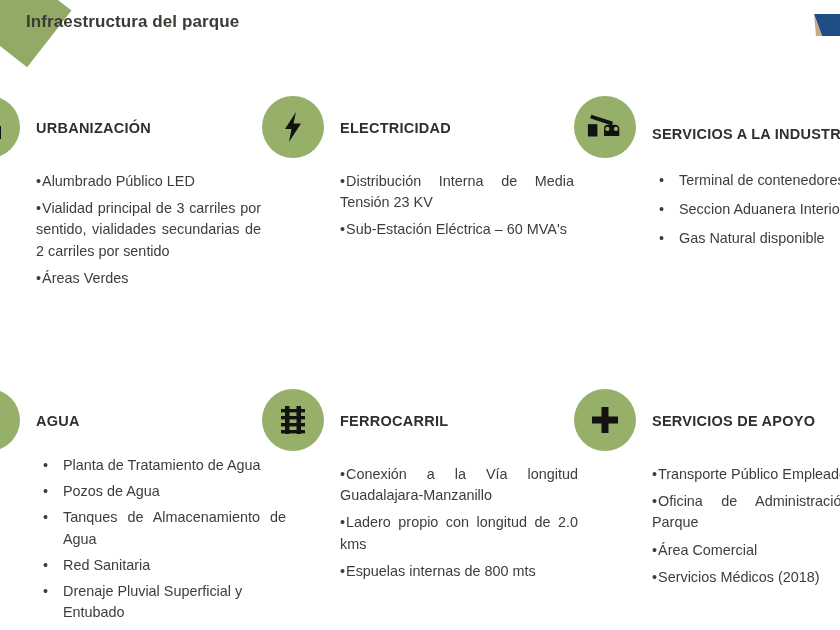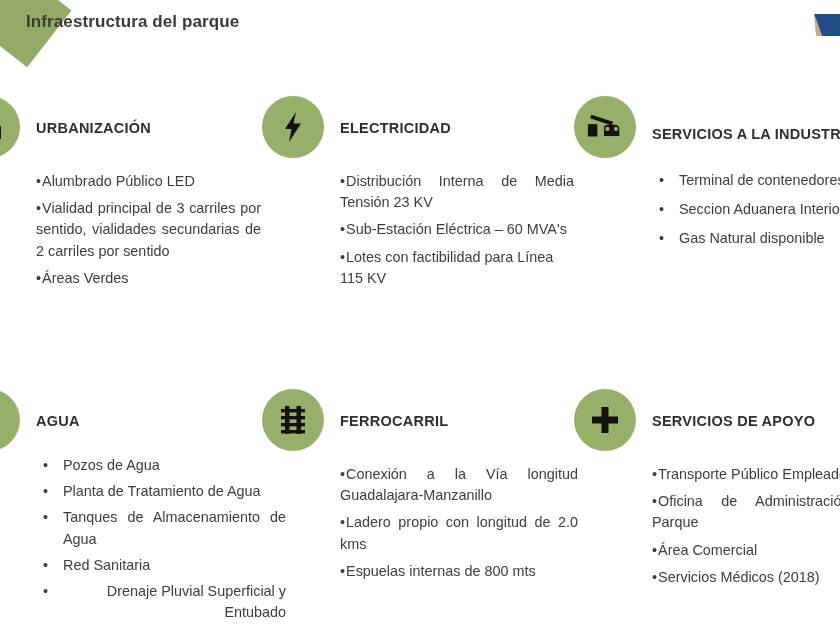--- a/index.html
+++ b/index.html
@@ -129,21 +129,21 @@
     margin: 0 0 5px 0;
     text-align: justify;
     text-justify: inter-word;
   }
   ul.hang > li::before {
     content: "\2022";
     position: absolute;
     left: 7px;
     top: 0;
   }
-  ul.hang > li:last-child { text-align: right; }
+  ul.hang > li:last-child { text-align: left; }
 
   
   #block-urbanizacion .block-body { width: 225px; }
   #block-electricidad .block-body { width: 234px; }
   #block-industria   .block-head  { top: 36px; }
   #block-industria   .block-body  { top: 80px; width: 250px; }
   #block-industria   ul.hang > li { text-align: left; margin-bottom: 8px; }
   #block-agua        .block-body  { top: 72px; width: 250px; }
   #block-ferrocarril .block-body  { width: 238px; }
   #block-apoyo       .block-body  { width: 232px; }
@@ -186,21 +186,20 @@
     <div class="badge">
       <svg width="30" height="32" viewBox="0 0 24 32" aria-hidden="true">
         <path d="M15 1 L4 18 L10.5 18 L8 31 L20 12.5 L12.5 12.5 Z" fill="#121212"></path>
       </svg>
     </div>
     <div class="block-head">ELECTRICIDAD</div>
     <div class="block-body">
       <ul class="dots">
         <li>Distribución Interna de Media Tensión  23 KV</li>
         <li>Sub-Estación Eléctrica – 60 MVA's</li>
-        <li>Lotes con factibilidad para Línea 115 KV</li>
       </ul>
     </div>
   </div>
 
   <div class="block col-3" id="block-industria">
     <div class="badge">
       <svg width="38" height="30" viewBox="0 0 40 30" aria-hidden="true">
         <rect x="2" y="12" width="10" height="13" fill="#121212"></rect>
         <rect x="5" y="2" width="24" height="4" fill="#121212" transform="rotate(18 5 4)"></rect>
         <path d="M19 22 L19 16 Q19 13 22.5 12.5 L31 12.5 Q34.5 13 35 16 L35 22 Z" fill="#121212"></path>
@@ -225,22 +224,22 @@
 
   <div class="block col-1" id="block-agua">
     <div class="badge">
       <svg width="26" height="32" viewBox="0 0 26 32" aria-hidden="true">
         <path d="M13 2 C13 2 24 15 24 21 A11 11 0 0 1 2 21 C2 15 13 2 13 2 Z" fill="#121212"></path>
       </svg>
     </div>
     <div class="block-head">AGUA</div>
     <div class="block-body">
       <ul class="hang">
+        <li>Planta de Tratamiento de Agua</li>
         <li>Pozos de Agua</li>
-        <li>Planta de Tratamiento de Agua</li>
         <li>Tanques de Almacenamiento de Agua</li>
         <li>Red Sanitaria</li>
         <li>Drenaje Pluvial Superficial y Entubado</li>
       </ul>
     </div>
   </div>
 
   <div class="block col-2" id="block-ferrocarril">
     <div class="badge">
       <svg width="28" height="32" viewBox="0 0 28 32" aria-hidden="true">

